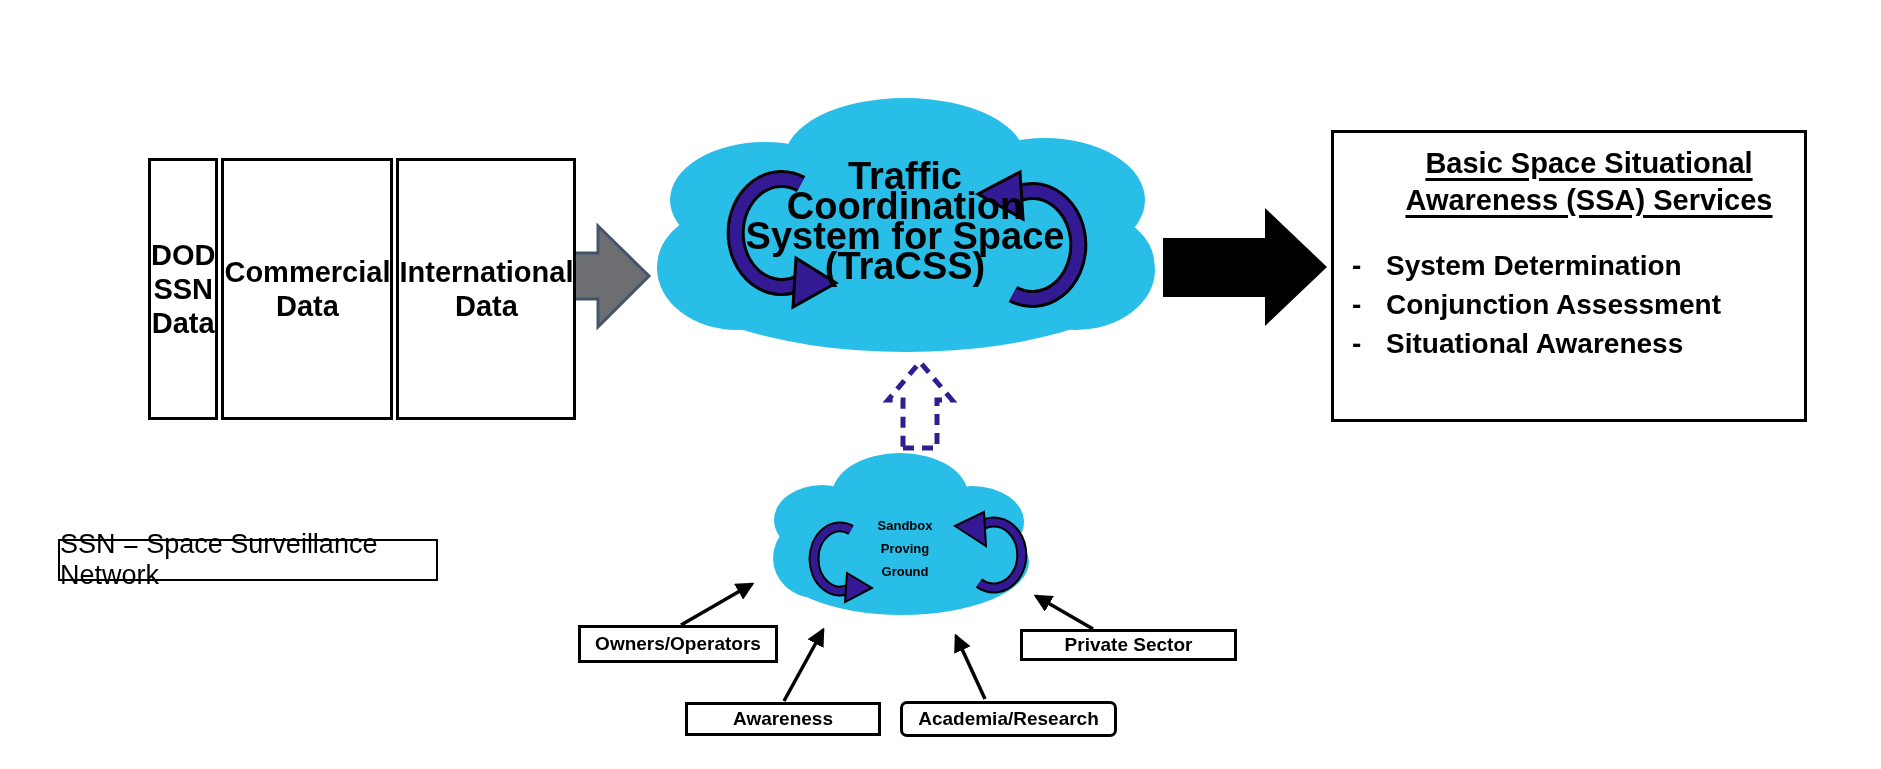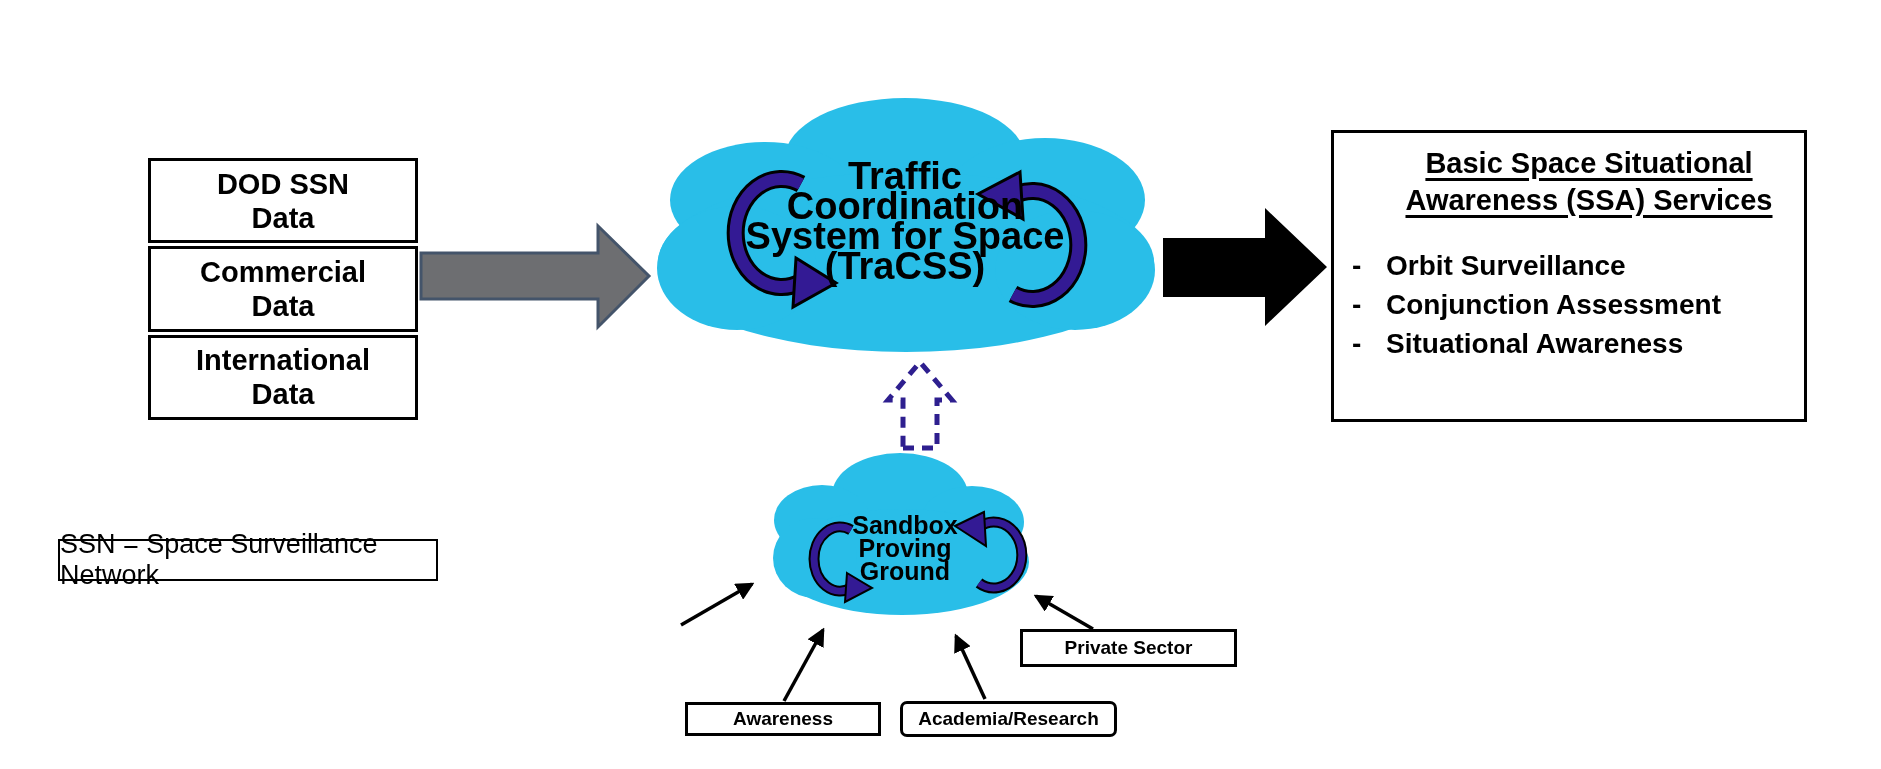--- a/index.html
+++ b/index.html
@@ -7,41 +7,41 @@
     position:relative;
     width:1881px;height:769px;
     background:#ffffff;
     font-family:"Liberation Sans", sans-serif;
     overflow:hidden;
   }
   #shapes{position:absolute;left:0;top:0;z-index:1;}
   .abs{position:absolute;box-sizing:border-box;}
   .txt{white-space:pre-line;text-align:center;color:#000;}
   
-  #input-stack{left:148px;top:158px;width:270px;height:262px;display:flex;flex-direction:column;gap:3px;z-index:2;}
+  #input-stack{left:148px;top:158px;width:270px;height:262px;display:flex;gap:3px;z-index:2;}
   .input-cell{
     flex:1;border:3px solid #000;background:#fff;
     display:flex;align-items:center;justify-content:center;
     font-weight:bold;font-size:29px;line-height:34px;
   }
   
   #legend-box{
     left:58px;top:539px;width:380px;height:42px;border:2px solid #000;background:#fff;
     display:flex;align-items:center;justify-content:center;
     font-size:27px;z-index:2;
   }
   
   #main-cloud-label{
     left:745px;top:161px;width:320px;z-index:3;
     font-weight:bold;font-size:38px;line-height:30px;
   }
   
   #sandbox-cloud-label{
     left:825px;top:514px;width:160px;z-index:3;
-    font-weight:bold;font-size:25px;line-height:23px;
+    font-weight:bold;font-size:13px;line-height:23px;
   }
   
   #services-box{
     left:1331px;top:130px;width:476px;height:292px;
     border:3px solid #000;background:#fff;z-index:2;
   }
   .services-title{
     font-weight:bold;font-size:29px;line-height:37px;text-align:center;
     text-decoration:underline;text-decoration-thickness:2.5px;text-underline-offset:5px;padding-left:40px;
   }
@@ -51,21 +51,21 @@
   .service-dash{width:14px;}
   
   .contrib-box{
     border:3px solid #000;background:#fff;z-index:2;
     display:flex;align-items:center;justify-content:center;
     font-weight:bold;font-size:19px;
   }
   #contrib-0{left:578px;top:625px;width:200px;height:38px;}
   #contrib-1{left:685px;top:702px;width:196px;height:34px;}
   #contrib-2{left:900px;top:701px;width:217px;height:36px;border-radius:7px;}
-  #contrib-3{left:1020px;top:629px;width:217px;height:38px;}
+  #contrib-3{left:1020px;top:629px;width:217px;height:32px;}
 </style>
 </head>
 <body>
 
 <div id="canvas">
 
   <svg id="shapes" width="1881" height="769" viewBox="0 0 1881 769">
     <defs>
       <marker id="arrowhead" viewBox="0 0 10 10" refX="8.5" refY="5" markerWidth="5.2" markerHeight="5.2" orient="auto-start-reverse">
         <path d="M0 0 L10 5 L0 10 z" fill="#000"></path>
@@ -153,33 +153,36 @@
 Ground</div>
 
   <div id="services-box" class="abs">
     <div id="services-title-wrap">
       <div class="services-title">Basic Space Situational</div>
       <div class="services-title">Awareness (SSA) Services</div>
     </div>
     <div id="services-list">
       <div class="service-row">
         <span class="service-dash">-</span>
-        <span>Orbit Surveillance</span>
+        <span>System Determination</span>
       </div>
       <div class="service-row">
         <span class="service-dash">-</span>
         <span>Conjunction Assessment</span>
       </div>
       <div class="service-row">
         <span class="service-dash">-</span>
         <span>Situational Awareness</span>
       </div>
     </div>
   </div>
 
+  <div id="contrib-0" class="abs contrib-box">
+    <span>Owners/Operators</span>
+  </div>
   <div id="contrib-1" class="abs contrib-box">
     <span>Awareness</span>
   </div>
   <div id="contrib-2" class="abs contrib-box">
     <span>Academia/Research</span>
   </div>
   <div id="contrib-3" class="abs contrib-box">
     <span>Private Sector</span>
   </div>
 

